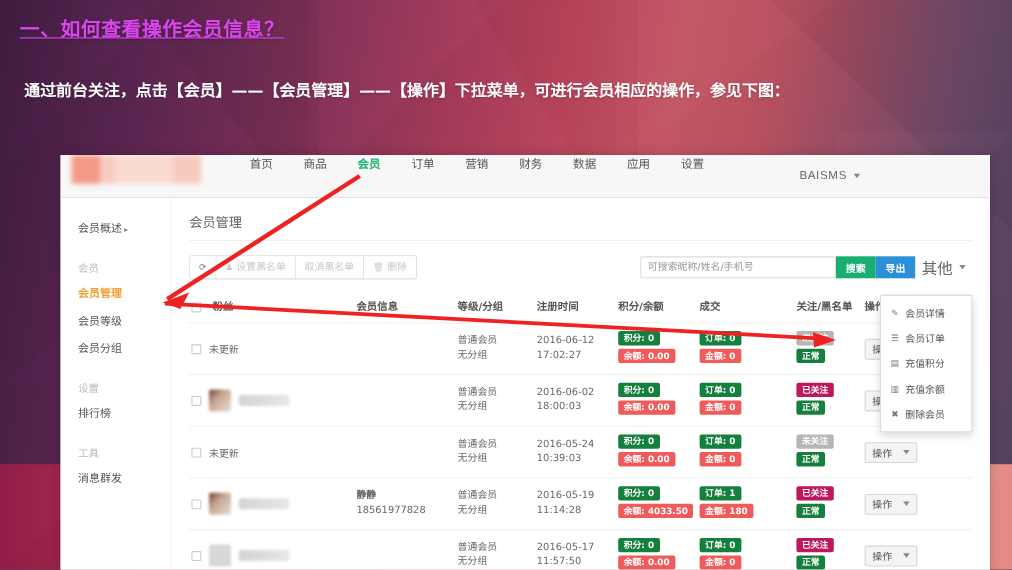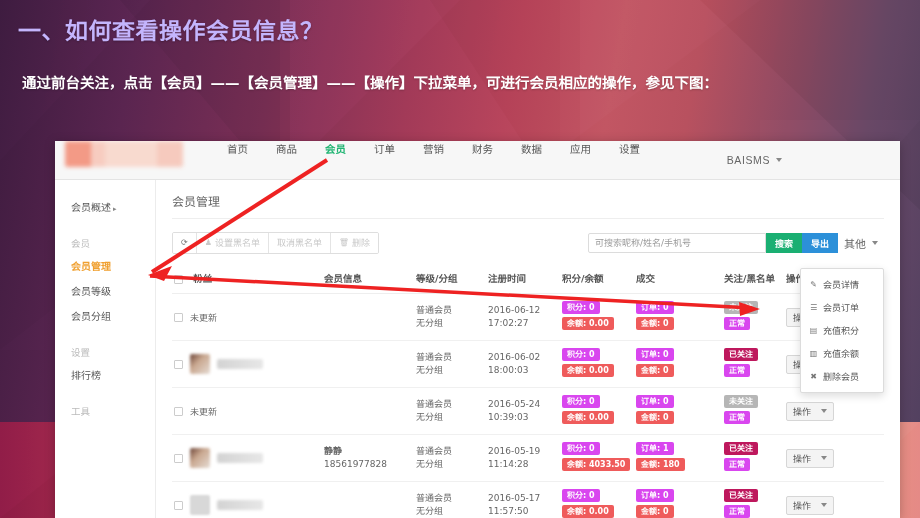--- a/index.html
+++ b/index.html
@@ -36,23 +36,24 @@
     background:linear-gradient(90deg,
       #8d1c45 0%, #a52a4c 10%, #c23a53 22%, #d9495a 33%,
       #e2645e 45%, #e87a63 57%, #ef8e68 68%, #f2a071 78%,
       #ee9a78 88%, #e58a86 100%);
   }
   .bottom-band .facet{ opacity:.22; }
 
   
   .headline{
     position:absolute; left:18px; top:12px; z-index:5;
-    color:#c4b5fd; font-size:23px; font-weight:bold;
+    color:#d946ef; font-size:18px; font-weight:bold;
     letter-spacing:.5px; text-shadow:0 1px 2px rgba(0,0,0,.25);
     font-family:"DejaVu Sans","Liberation Sans",sans-serif;
+    text-decoration:underline;
   }
   .para{
     position:absolute; left:22px; top:68px; width:880px; z-index:5;
     color:#ffffff; font-size:14.5px; line-height:30px; font-weight:bold;
     text-shadow:0 1px 2px rgba(0,0,0,.22);
     font-family:"DejaVu Sans","Liberation Sans",sans-serif;
   }
 
   
   .shot{
@@ -143,21 +144,21 @@
     height:20px; padding:0 9px; background:#1aaf72; color:#fff; font-size:9px;
     display:flex; align-items:center; cursor:pointer; font-weight:bold;
     font-family:"DejaVu Sans","Liberation Sans",sans-serif;
   }
   .btn-export{
     height:20px; padding:0 9px; background:#2c90d9; color:#fff; font-size:9px;
     display:flex; align-items:center; cursor:pointer; font-weight:bold;
     font-family:"DejaVu Sans","Liberation Sans",sans-serif;
   }
   .btn-other{
-    height:20px; padding:0 6px; font-size:11px; color:#666; display:flex;
+    height:20px; padding:0 6px; font-size:14px; color:#666; display:flex;
     align-items:center; cursor:pointer;
     font-family:Liberation Serif, serif;
   }
 
   
   table.grid{ width:100%; border-collapse:collapse; margin-top:13px; }
   table.grid th{
     text-align:left; font-size:9.5px; color:#555; font-weight:bold;
     padding:4px 2px 8px 2px; border-bottom:1px solid #eee; white-space:nowrap;
     font-family:"DejaVu Sans","Liberation Sans",sans-serif;
@@ -182,21 +183,21 @@
     width:46px; height:10px; border-radius:2px;
     background:linear-gradient(90deg,#d3d3d3,#e7e7e7);
     filter:blur(1.6px);
   }
   .two-line div{ line-height:13px; }
   .badge{
     display:inline-block; padding:1.5px 5px; border-radius:2px; color:#fff;
     font-size:8px; font-weight:bold; line-height:10px; white-space:nowrap;
     font-family:"DejaVu Sans","Liberation Sans",sans-serif;
   }
-  .b-green{ background:#d946ef; }
+  .b-green{ background:#15803d; }
   .b-red{ background:#ef5b5b; }
   .b-blue{ background:#be185d; }
   .b-gray{ background:#b6b6b6; }
   .stack .badge{ margin-bottom:3px; }
   .op-btn{
     display:inline-flex; align-items:center; gap:4px;
     border:1px solid #d6d6d6; border-radius:2px; background:#f4f4f4;
     padding:2px 6px; font-size:9px; color:#555; cursor:pointer;
     font-family:"DejaVu Sans","Liberation Sans",sans-serif;
   }
@@ -283,20 +284,21 @@
         <div class="side-link">会员分组</div>
       </div>
 
       <div class="side-group">
         <div class="side-group-title">设置</div>
         <div class="side-link">排行榜</div>
       </div>
 
       <div class="side-group">
         <div class="side-group-title">工具</div>
+        <div class="side-link">消息群发</div>
       </div>
     </div>
 
     <div class="content">
       <div class="page-title">会员管理</div>
 
       <div class="toolbar">
         <div class="btn-group">
           <div class="tb-btn enabled">
             <span class="tb-ico">⟳</span>

